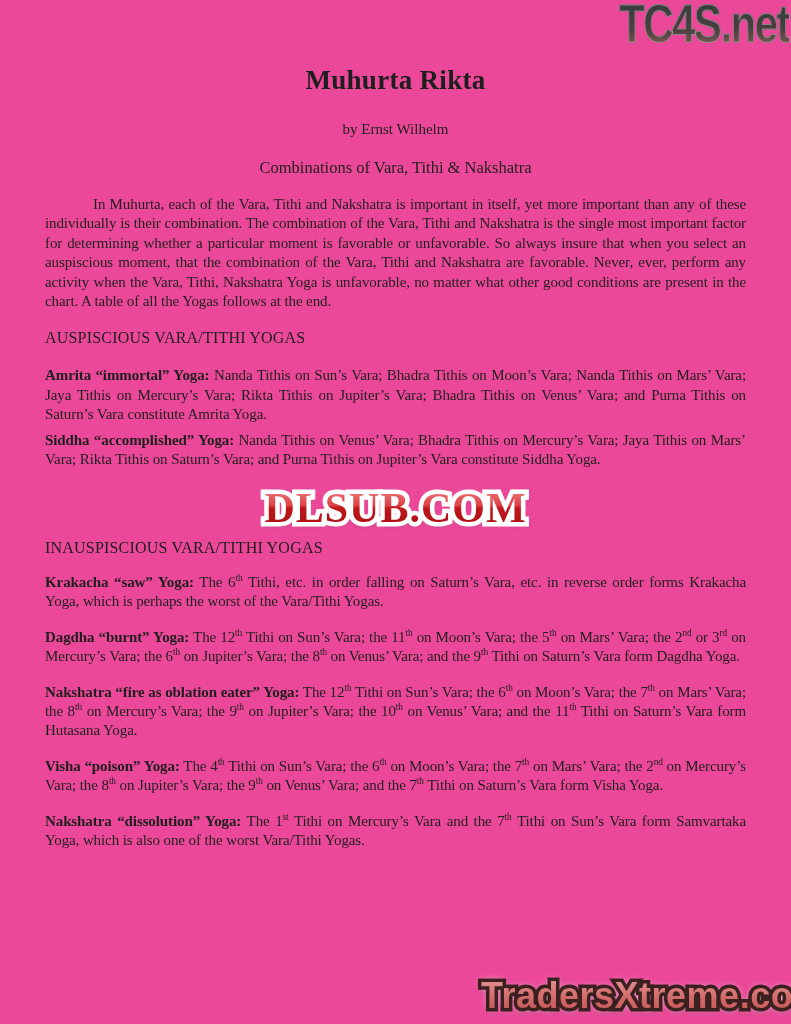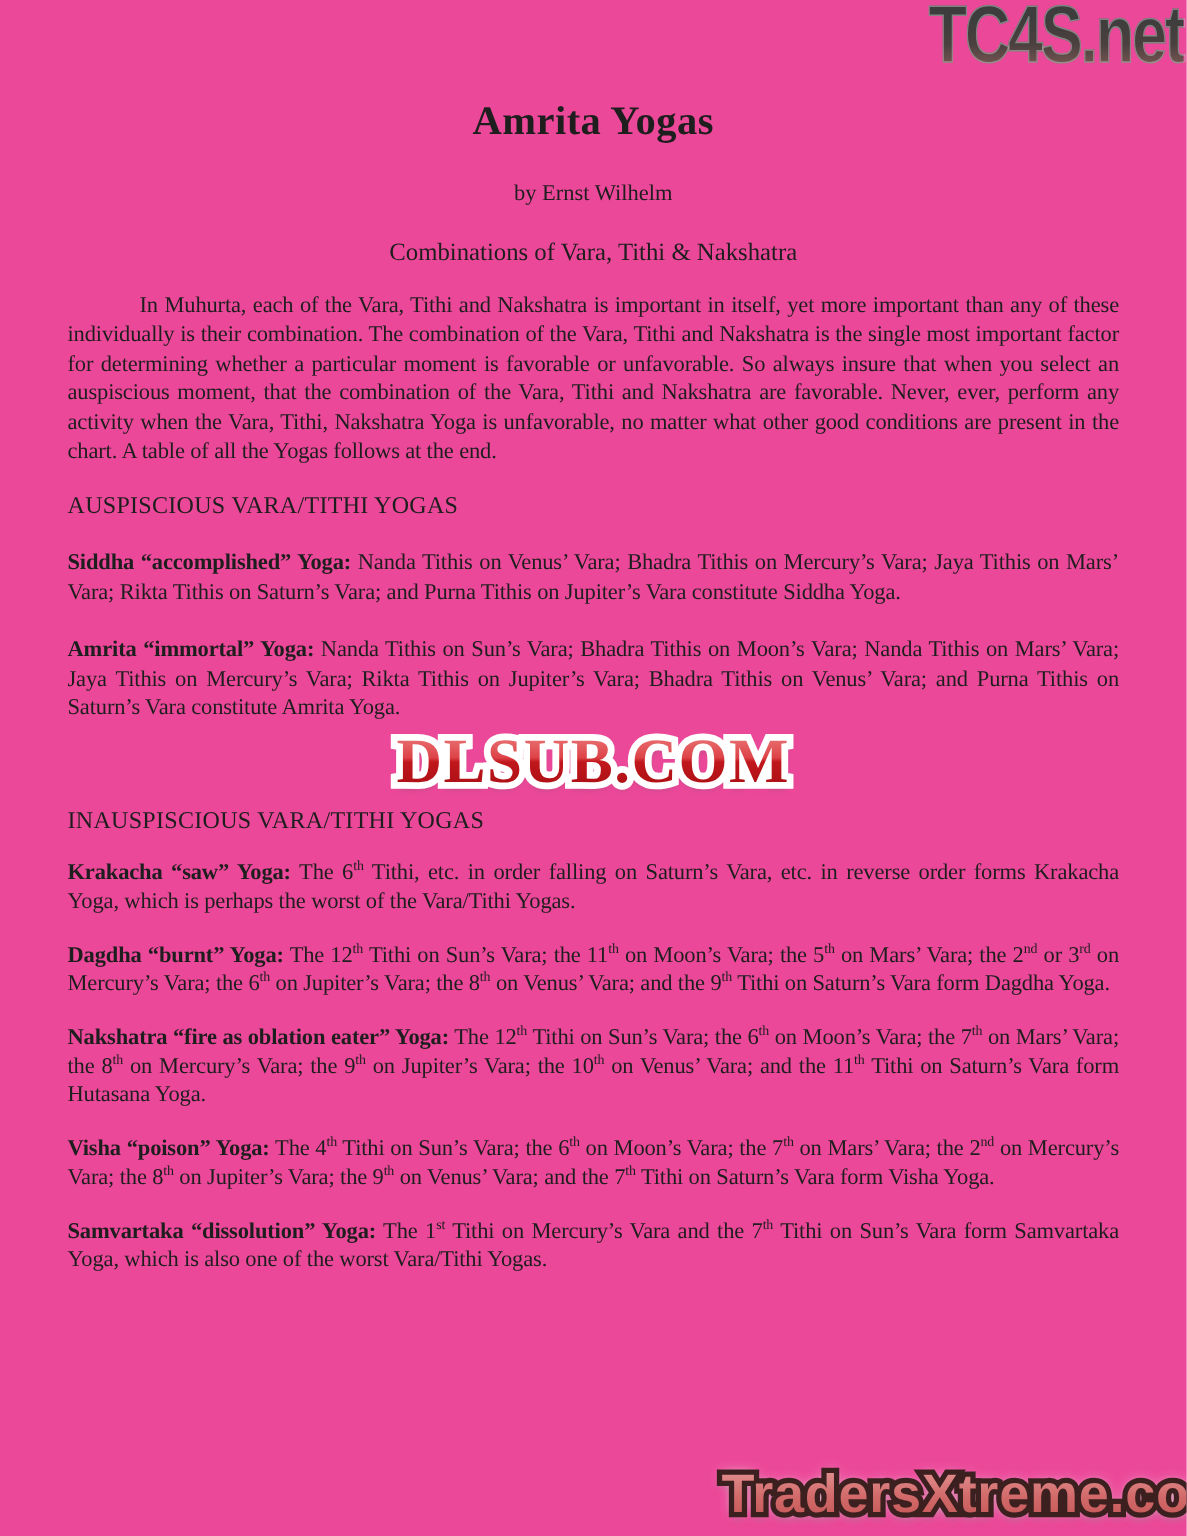--- a/index.html
+++ b/index.html
@@ -116,31 +116,31 @@
 <body>
 
 <div class="page">
 
   <div class="wm-top">
     <span>TC4S.net</span>
   </div>
 
   <div class="content">
 
-    <h1 class="title">Amrita Yogas</h1>
+    <h1 class="title">Muhurta Rikta</h1>
     <div class="byline">by Ernst Wilhelm</div>
     <div class="subtitle">Combinations of Vara, Tithi &amp; Nakshatra</div>
 
     <p class="body-par intro">In Muhurta, each of the Vara, Tithi and Nakshatra is important in itself, yet more important than any of these individually is their combination. The combination of the Vara, Tithi and Nakshatra is the single most important factor for determining whether a particular moment is favorable or unfavorable. So always insure that when you select an auspiscious moment, that the combination of the Vara, Tithi and Nakshatra are favorable. Never, ever, perform any activity when the Vara, Tithi, Nakshatra Yoga is unfavorable, no matter what other good conditions are present in the chart. A table of all the Yogas follows at the end.</p>
 
     <h2 class="sect-heading">AUSPISCIOUS VARA/TITHI YOGAS</h2>
 
+    <p class="body-par mb-small"><strong>Amrita “immortal” Yoga:</strong><span> Nanda Tithis on Sun’s Vara; Bhadra Tithis on Moon’s Vara; Nanda Tithis on Mars’ Vara; Jaya Tithis on Mercury’s Vara; Rikta Tithis on Jupiter’s Vara; Bhadra Tithis on Venus’ Vara; and Purna Tithis on Saturn’s Vara constitute Amrita Yoga.</span></p>
+
     <p class="body-par"><strong>Siddha “accomplished” Yoga:</strong><span> Nanda Tithis on Venus’ Vara; Bhadra Tithis on Mercury’s Vara; Jaya Tithis on Mars’ Vara; Rikta Tithis on Saturn’s Vara; and Purna Tithis on Jupiter’s Vara constitute Siddha Yoga.</span></p>
-
-    <p class="body-par mb-small"><strong>Amrita “immortal” Yoga:</strong><span> Nanda Tithis on Sun’s Vara; Bhadra Tithis on Moon’s Vara; Nanda Tithis on Mars’ Vara; Jaya Tithis on Mercury’s Vara; Rikta Tithis on Jupiter’s Vara; Bhadra Tithis on Venus’ Vara; and Purna Tithis on Saturn’s Vara constitute Amrita Yoga.</span></p>
 
   </div>
 
   <div class="wm-mid">
     <span class="stack">
       <span class="dlsub-text dlsub-back">DLSUB.COM</span>
       <span class="dlsub-text dlsub-front">DLSUB.COM</span>
     </span>
   </div>
 
@@ -149,21 +149,21 @@
     <h2 class="sect-heading second">INAUSPISCIOUS VARA/TITHI YOGAS</h2>
 
     <p class="body-par"><strong>Krakacha “saw” Yoga:</strong><span> The 6<sup>th</sup> Tithi, etc. in order falling on Saturn’s Vara, etc. in reverse order forms Krakacha Yoga, which is perhaps the worst of the Vara/Tithi Yogas.</span></p>
 
     <p class="body-par"><strong>Dagdha “burnt” Yoga:</strong><span> The 12<sup>th</sup> Tithi on Sun’s Vara; the 11<sup>th</sup> on Moon’s Vara; the 5<sup>th</sup> on Mars’ Vara; the 2<sup>nd</sup> or 3<sup>rd</sup> on Mercury’s Vara; the 6<sup>th</sup> on Jupiter’s Vara; the 8<sup>th</sup> on Venus’ Vara; and the 9<sup>th</sup> Tithi on Saturn’s Vara form Dagdha Yoga.</span></p>
 
     <p class="body-par"><strong>Nakshatra “fire as oblation eater” Yoga:</strong><span> The 12<sup>th</sup> Tithi on Sun’s Vara; the 6<sup>th</sup> on Moon’s Vara; the 7<sup>th</sup> on Mars’ Vara; the 8<sup>th</sup> on Mercury’s Vara; the 9<sup>th</sup> on Jupiter’s Vara; the 10<sup>th</sup> on Venus’ Vara; and the 11<sup>th</sup> Tithi on Saturn’s Vara form Hutasana Yoga.</span></p>
 
     <p class="body-par"><strong>Visha “poison” Yoga:</strong><span> The 4<sup>th</sup> Tithi on Sun’s Vara; the 6<sup>th</sup> on Moon’s Vara; the 7<sup>th</sup> on Mars’ Vara; the 2<sup>nd</sup> on Mercury’s Vara; the 8<sup>th</sup> on Jupiter’s Vara; the 9<sup>th</sup> on Venus’ Vara; and the 7<sup>th</sup> Tithi on Saturn’s Vara form Visha Yoga.</span></p>
 
-    <p class="body-par"><strong>Samvartaka “dissolution” Yoga:</strong><span> The 1<sup>st</sup> Tithi on Mercury’s Vara and the 7<sup>th</sup> Tithi on Sun’s Vara form Samvartaka Yoga, which is also one of the worst Vara/Tithi Yogas.</span></p>
+    <p class="body-par"><strong>Nakshatra “dissolution” Yoga:</strong><span> The 1<sup>st</sup> Tithi on Mercury’s Vara and the 7<sup>th</sup> Tithi on Sun’s Vara form Samvartaka Yoga, which is also one of the worst Vara/Tithi Yogas.</span></p>
 
   </div>
 
   <div class="wm-bottom">
     <span class="stack">
       <span class="tx-text tx-back">TradersXtreme.com</span>
       <span class="tx-text tx-front">TradersXtreme.com</span>
     </span>
   </div>
 

